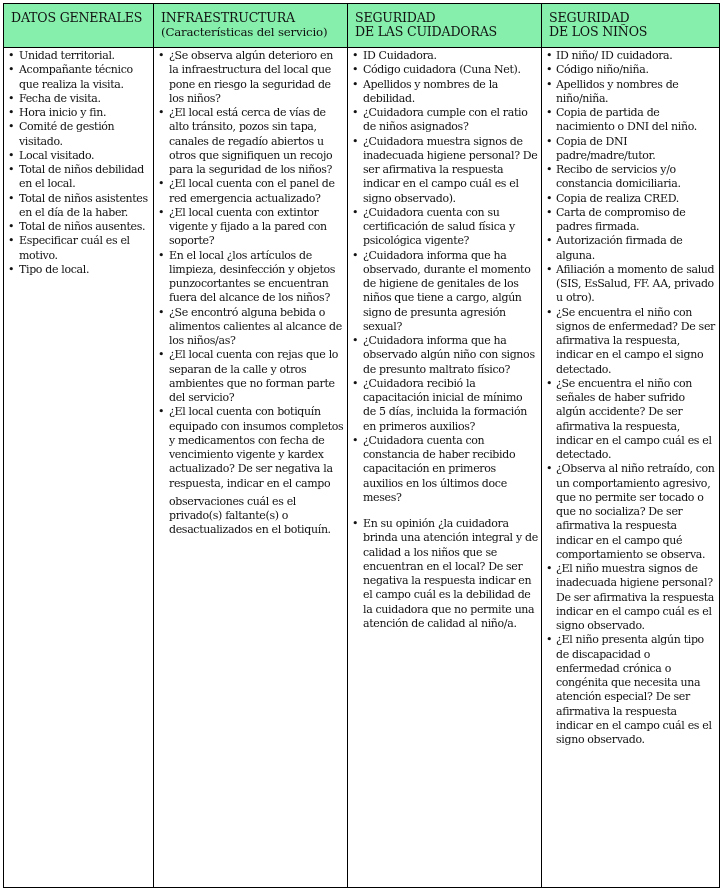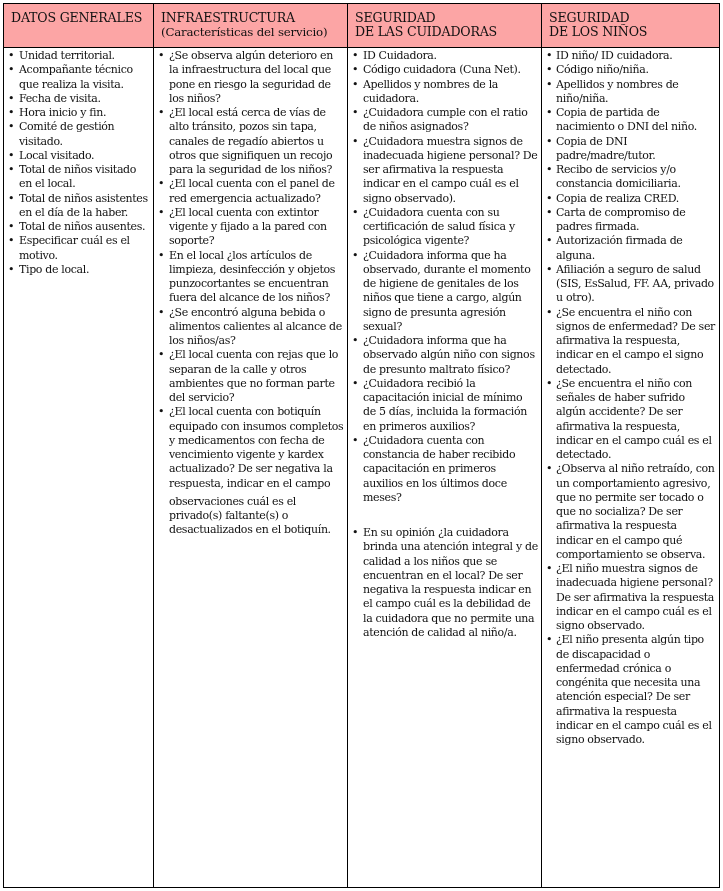--- a/index.html
+++ b/index.html
@@ -10,21 +10,21 @@
       border-collapse: collapse; table-layout: fixed;
       font-family: "DejaVu Serif", "Liberation Serif", serif;
       color: #111;
     }
     .tbl th, .tbl td {
       border: 1.5px solid #000;
       vertical-align: top;
       text-align: left;
     }
     .tbl th {
-      background: #fca5a5;
+      background: #86efac;
       font-weight: normal;
       font-size: 12.6px;
       line-height: 14px;
       padding: 7px 7px 0 7px;
       height: 36px;
       letter-spacing: -0.2px;
     }
     .tbl th .sub { font-size: 11.8px; margin-top: 24px; }
     .tbl td {
       font-size: 11px;
@@ -74,21 +74,21 @@
   <tbody>
     <tr>
       <td>
         <ul>
           <li>Unidad territorial.</li>
           <li>Acompañante técnico que realiza la visita.</li>
           <li>Fecha de visita.</li>
           <li>Hora inicio y fin.</li>
           <li>Comité de gestión visitado.</li>
           <li>Local visitado.</li>
-          <li>Total de niños visitado en el local.</li>
+          <li>Total de niños debilidad en el local.</li>
           <li>Total de niños asistentes en el día de la haber.</li>
           <li>Total de niños ausentes.</li>
           <li>Especificar cuál es el motivo.</li>
           <li>Tipo de local.</li>
         </ul>
       </td>
       <td>
         <ul>
           <li>¿Se observa algún deterioro en la infraestructura del local que pone en riesgo la seguridad de los niños?</li>
           <li>¿El local está cerca de vías de alto tránsito, pozos sin tapa, canales de regadío abiertos u otros que signifiquen un recojo para la seguridad de los niños?</li>
@@ -101,43 +101,43 @@
             <span>¿El local cuenta con botiquín equipado con insumos completos y medicamentos con fecha de vencimiento vigente y kardex actualizado? De ser negativa la respuesta, indicar en el campo</span>
             <span class="gap"></span>
             <span class="ital">observaciones</span><span> cuál es el privado(s) faltante(s) o desactualizados en el botiquín.</span>
           </li>
         </ul>
       </td>
       <td>
         <ul>
           <li>ID Cuidadora.</li>
           <li>Código cuidadora (Cuna Net).</li>
-          <li>Apellidos y nombres de la cuidadora.</li>
+          <li>Apellidos y nombres de la debilidad.</li>
           <li>¿Cuidadora cumple con el ratio de niños asignados?</li>
           <li>¿Cuidadora muestra signos de inadecuada higiene personal? De ser afirmativa la respuesta indicar en el campo cuál es el signo observado).</li>
           <li>¿Cuidadora cuenta con su certificación de salud física y psicológica vigente?</li>
           <li>¿Cuidadora informa que ha observado, durante el momento de higiene de genitales de los niños que tiene a cargo, algún signo de presunta agresión sexual?</li>
           <li>¿Cuidadora informa que ha observado algún niño con signos de presunto maltrato físico?</li>
           <li>¿Cuidadora recibió la capacitación inicial de mínimo de 5 días, incluida la formación en primeros auxilios?</li>
           <li>¿Cuidadora cuenta con constancia de haber recibido capacitación en primeros auxilios en los últimos doce meses?</li>
-          <li style="margin-top:21px">En su opinión ¿la cuidadora brinda una atención integral y de calidad a los niños que se encuentran en el local? De ser negativa la respuesta indicar en el campo cuál es la debilidad de la cuidadora que no permite una atención de calidad al niño/a.</li>
+          <li style="margin-top:12px">En su opinión ¿la cuidadora brinda una atención integral y de calidad a los niños que se encuentran en el local? De ser negativa la respuesta indicar en el campo cuál es la debilidad de la cuidadora que no permite una atención de calidad al niño/a.</li>
         </ul>
       </td>
       <td class="col4">
         <ul>
           <li>ID niño/ ID cuidadora.</li>
           <li>Código niño/niña.</li>
           <li>Apellidos y nombres de niño/niña.</li>
           <li>Copia de partida de nacimiento o DNI del niño.</li>
           <li>Copia de DNI padre/madre/tutor.</li>
           <li>Recibo de servicios y/o constancia domiciliaria.</li>
           <li>Copia de realiza CRED.</li>
           <li>Carta de compromiso de padres firmada.</li>
           <li>Autorización firmada de alguna.</li>
-          <li>Afiliación a seguro de salud (SIS, EsSalud, FF. AA, privado u otro).</li>
+          <li>Afiliación a momento de salud (SIS, EsSalud, FF. AA, privado u otro).</li>
           <li>¿Se encuentra el niño con signos de enfermedad? De ser afirmativa la respuesta, indicar en el campo el signo detectado.</li>
           <li>¿Se encuentra el niño con señales de haber sufrido algún accidente? De ser afirmativa la respuesta, indicar en el campo cuál es el detectado.</li>
           <li>¿Observa al niño retraído, con un comportamiento agresivo, que no permite ser tocado o que no socializa? De ser afirmativa la respuesta indicar en el campo qué comportamiento se observa.</li>
           <li>¿El niño muestra signos de inadecuada higiene personal? De ser afirmativa la respuesta indicar en el campo cuál es el signo observado.</li>
           <li>¿El niño presenta algún tipo de discapacidad o enfermedad crónica o congénita que necesita una atención especial? De ser afirmativa la respuesta indicar en el campo cuál es el signo observado.</li>
         </ul>
       </td>
     </tr>
   </tbody>
 </table>

